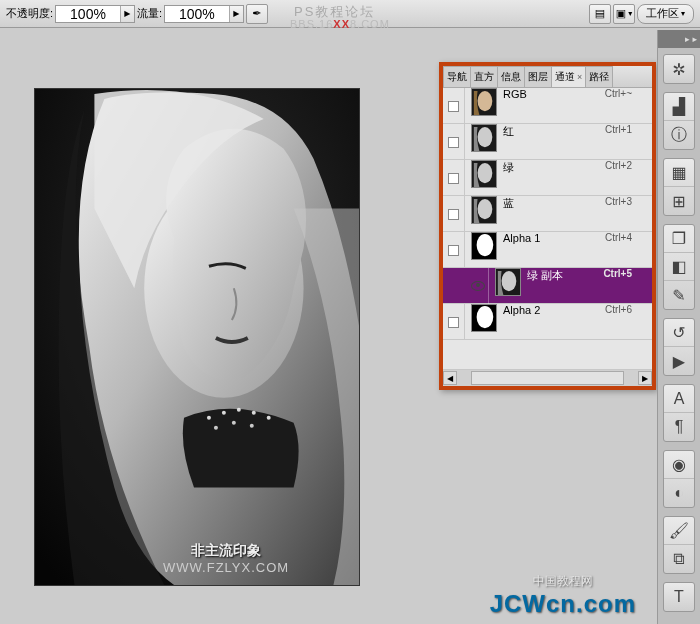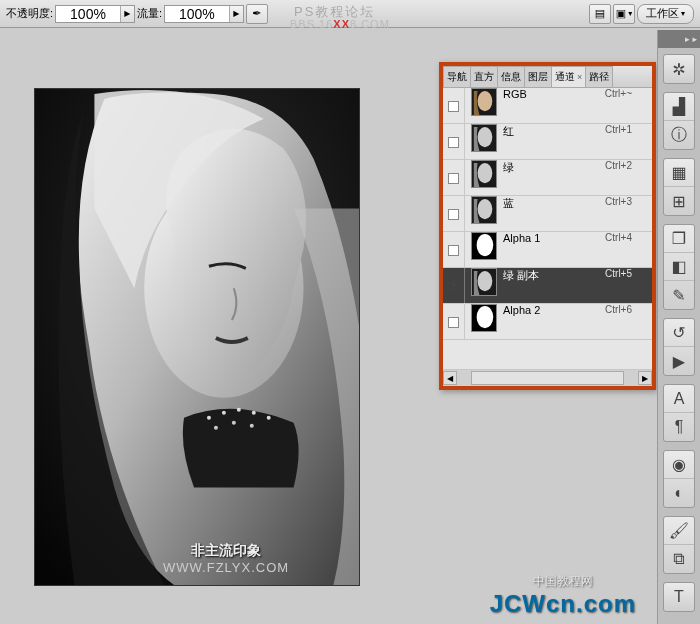--- a/index.html
+++ b/index.html
@@ -24,31 +24,31 @@
 .site-wm { position: absolute; right: 64px; bottom: 6px; text-align: center; }
 .site-wm .sw1 { color: #e6e6e6; font-size: 12px; text-shadow: 1px 1px 2px rgba(0,0,0,.6); }
 .site-wm .sw2 { color: #0369a1; font-size: 24px; font-weight: bold; text-shadow: 1px 1px 2px rgba(0,0,0,.6); letter-spacing: 1px; }
 .channels-panel { position: absolute; top: 62px; right: 44px; width: 217px; background: #d9d9d9; border: 4px solid #c2410c; box-shadow: 2px 2px 6px rgba(0,0,0,.3); }
 .tabs { display: flex; height: 22px; background: linear-gradient(#e4e4e4,#d0d0d0); font-size: 10px; border-bottom: 1px solid #aaa; align-items: flex-end; }
 .tabs .tab { padding: 3px 3px; border: 1px solid #aaa; border-bottom: none; background: #d0d0d0; margin-right: -1px; white-space: nowrap; }
 .tabs .tab.active { background: #e6e6e6; }
 .tabs .tab .close { font-size: 9px; margin-left: 2px; color: #666; }
 .ch-list { background: #e6e6e6; }
 .ch-row { display: flex; align-items: flex-start; height: 36px; border-bottom: 1px solid #c8c8c8; font-size: 11px; }
-.ch-row.selected { background: #404040; color: #fff; }
+.ch-row.selected { background: #701a75; color: #fff; padding-left: 24px; }
 .ch-row .vis { width: 22px; height: 36px; display: flex; align-items: center; justify-content: center; border-right: 1px solid #c8c8c8; }
 .ch-row.selected .vis { border-right-color: rgba(255,255,255,.3); }
 .ch-row .eye { width: 14px; height: 10px; border: 1px solid #444; border-radius: 50%; position: relative; }
 .ch-row .eye::after { content: ''; position: absolute; top: 1px; left: 4px; width: 4px; height: 4px; background: #444; border-radius: 50%; }
 .ch-row .vischk { width: 11px; height: 11px; border: 1px solid #888; background: #fff; }
 .ch-row .thumb { width: 26px; height: 28px; margin: 0 6px; border: 1px solid #888; background: #222; overflow: hidden; }
 .ch-row .thumb svg { width: 100%; height: 100%; }
 .ch-row .name { flex: 1; }
 .ch-row .shortcut { font-size: 10px; color: #555; margin-right: 20px; }
-.ch-row.selected .shortcut { color: #e6e6e6; }
+.ch-row.selected .shortcut { color: #e6e6e6; font-weight: bold; }
 .ch-empty { height: 30px; background: #e6e6e6; border-bottom: 1px solid #c8c8c8; }
 .panel-scroll { height: 16px; background: #d0d0d0; display: flex; align-items: center; }
 .panel-scroll .track { flex: 1; height: 14px; background: #e2e2e2; border: 1px solid #aaa; margin: 0 14px; }
 .panel-scroll .arr { width: 14px; height: 14px; background: #ddd; border: 1px solid #aaa; font-size: 8px; display: flex; align-items: center; justify-content: center; }
 .right-toolbar { position: absolute; top: 30px; right: 0; width: 43px; bottom: 0; background: #bfbfbf; border-left: 1px solid #999; }
 .rt-top { height: 18px; background: #7a7a7a; display: flex; align-items: center; justify-content: flex-end; padding-right: 3px; gap: 3px; }
 .rt-top .tri { color: #ddd; font-size: 9px; }
 .rt-items { display: flex; flex-direction: column; align-items: center; padding-top: 6px; gap: 0; }
 .rt-group { border: 1px solid #999; border-radius: 3px; background: linear-gradient(#eaeaea,#cfcfcf); margin-bottom: 8px; display: flex; flex-direction: column; }
 .rt-btn { width: 30px; height: 28px; display: flex; align-items: center; justify-content: center; font-size: 16px; color: #444; border-bottom: 1px solid #bbb; cursor: pointer; }

